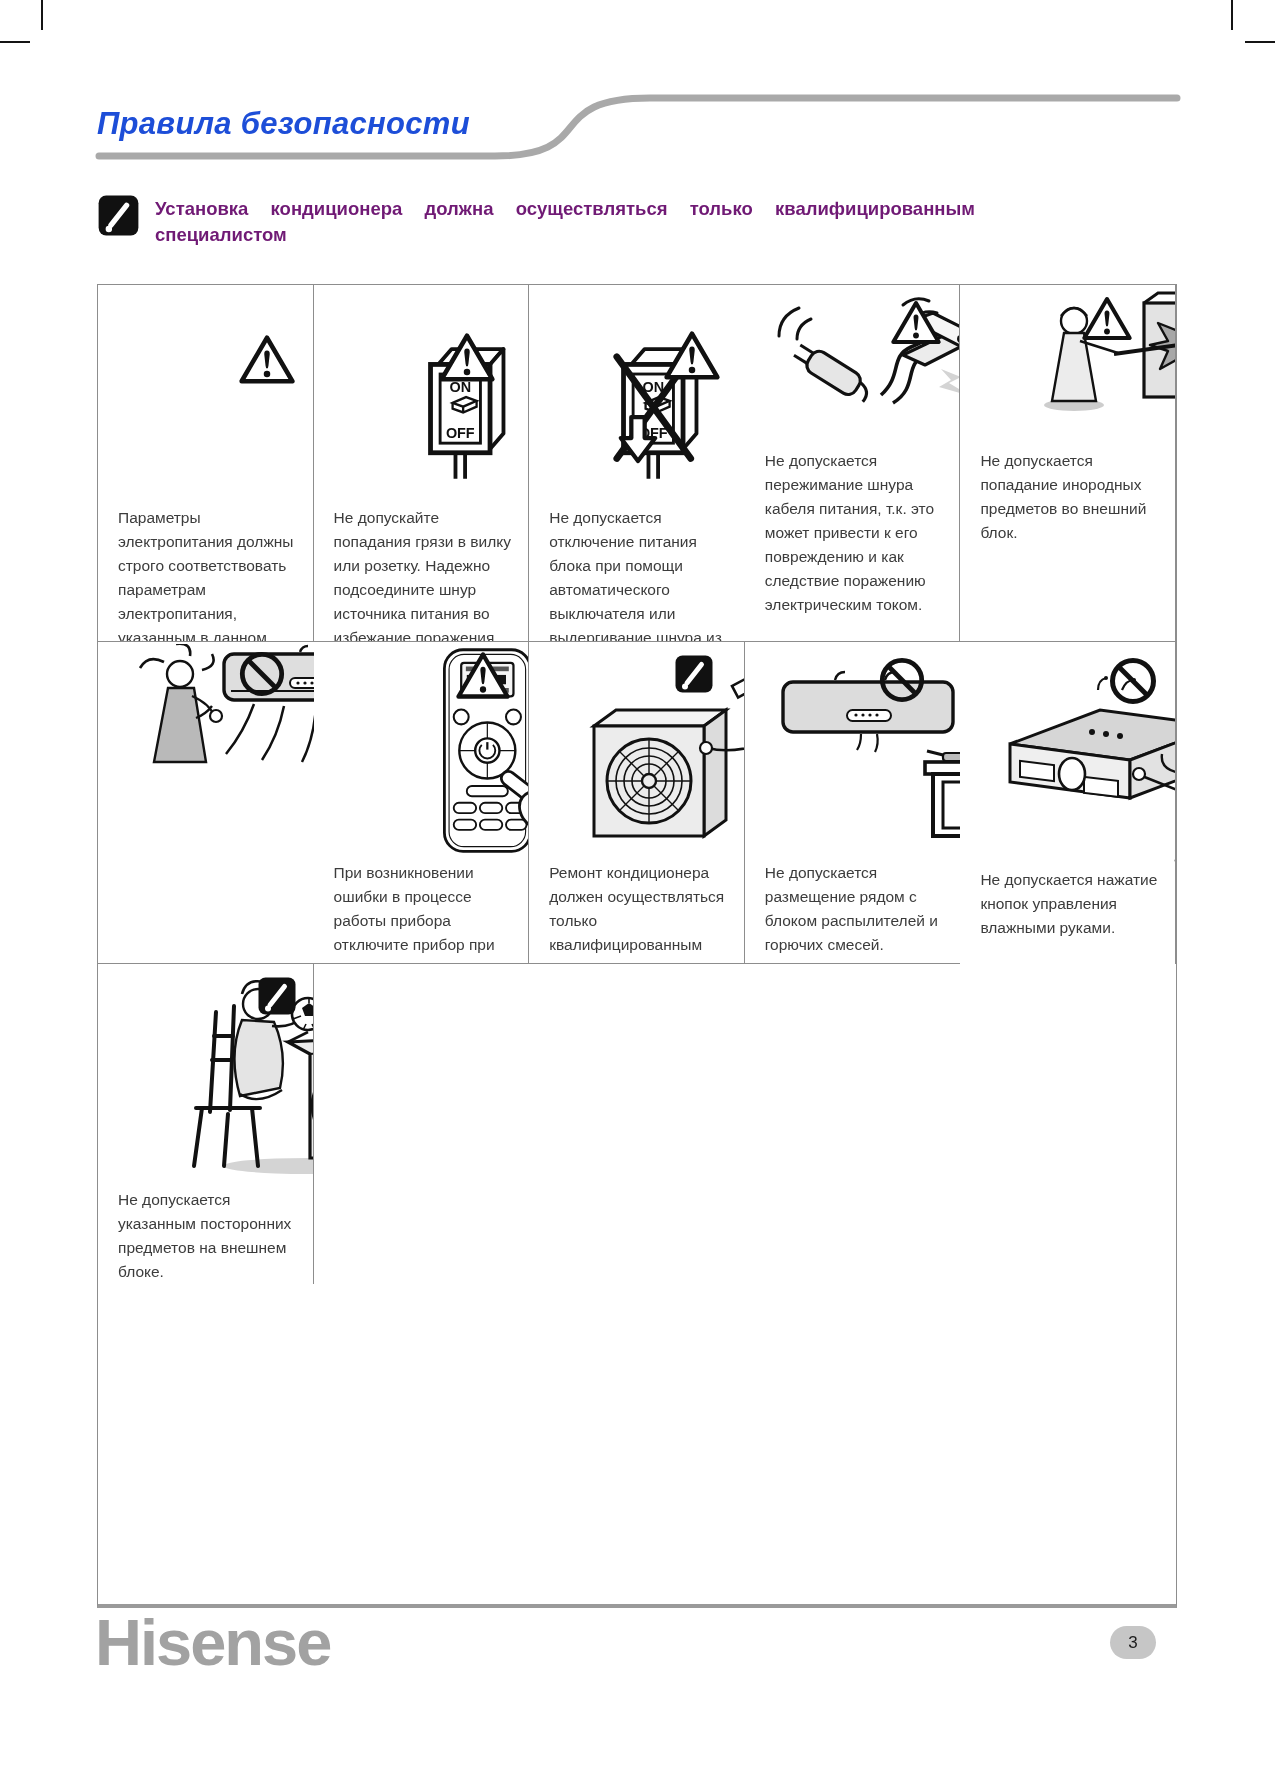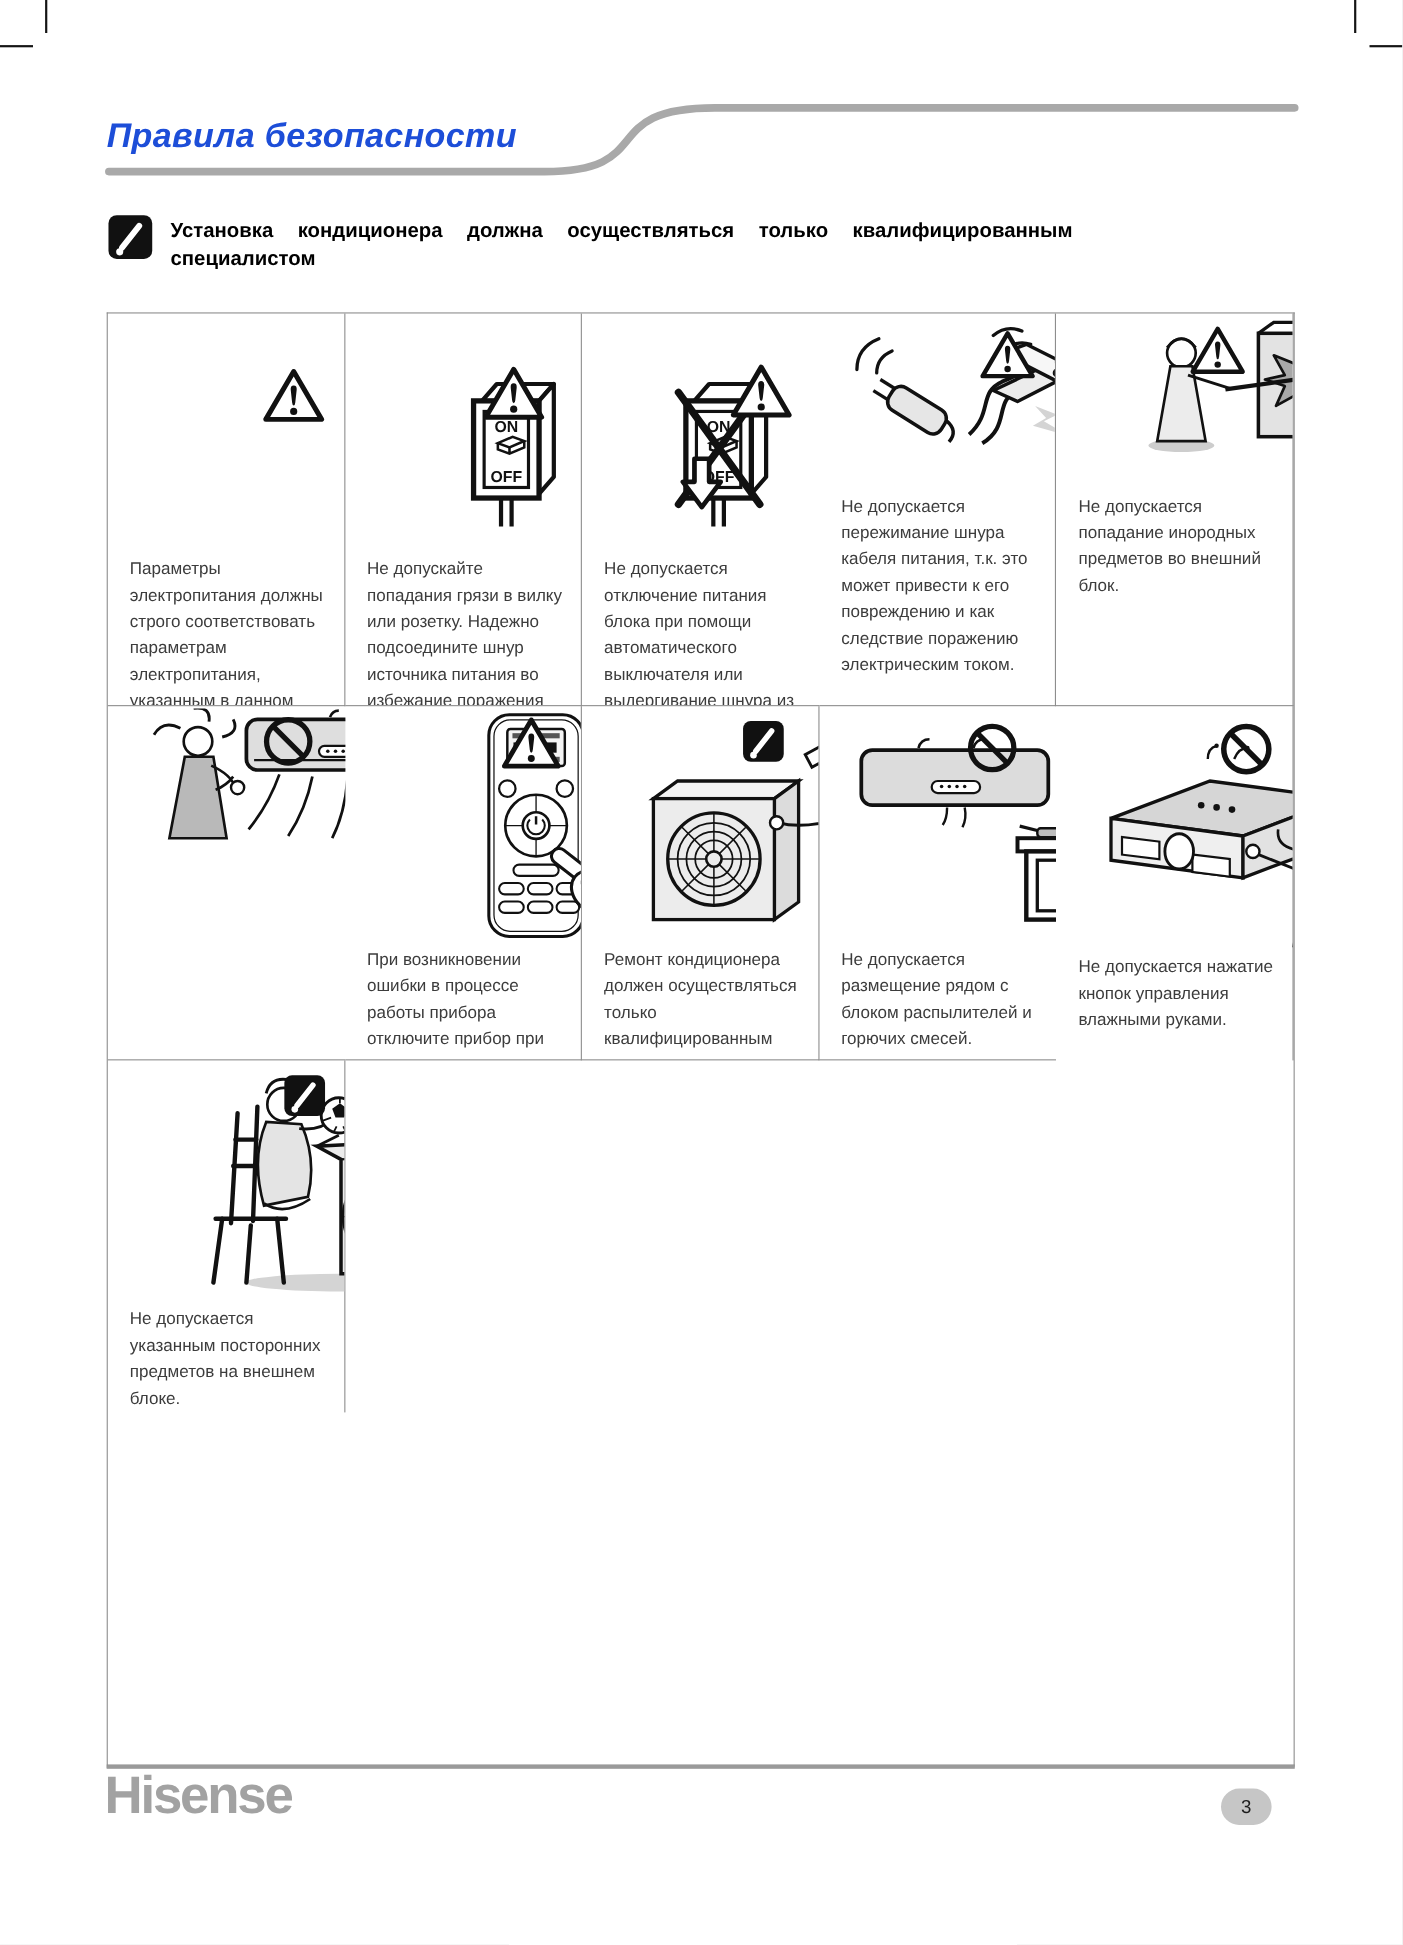--- a/index.html
+++ b/index.html
@@ -8,21 +8,21 @@
   .crop{position:absolute;background:#141414}
 
   
   .title{position:absolute;left:97px;top:106px;font-size:31px;font-weight:bold;font-style:italic;
          color:#1d4ed8;letter-spacing:.3px;margin:0}
   .swoosh{position:absolute;left:95px;top:88px}
 
   
   .notice-icon{position:absolute;left:97px;top:194px;width:43px;height:43px}
   .notice-text{position:absolute;left:155px;top:196px;width:820px;margin:0;
-               font-size:18.5px;line-height:26px;font-weight:bold;color:#000000;text-align:justify}
+               font-size:18.5px;line-height:26px;font-weight:bold;color:#701a75;text-align:justify}
 
   
   .grid{position:absolute;left:97px;top:284px;width:1080px;box-sizing:border-box;
         display:grid;grid-template-columns:1fr 1fr 1fr 1fr 1fr;grid-template-rows:357px 322px 320px 320px;
         border:1px solid #8d8d8d;border-bottom:4px solid #9a9a9a}
   .cell{position:relative;display:flex;flex-direction:column;box-sizing:border-box;
         border-right:1px solid #8d8d8d;border-bottom:1px solid #8d8d8d;overflow:hidden}
   .cell:nth-child(3n){border-right:none}
   .cell:nth-child(n+10){border-bottom:none}
   .art{flex:1 1 auto;position:relative}
@@ -30,21 +30,21 @@
        font-size:15.5px;line-height:24px;color:#3c3c3c}
   .row1 .txt{height:135px}
   .row2 .txt{height:192px}
   .row3 .txt{height:102px}
   .row4 .txt{height:96px}
   .abs{position:absolute}
   .badge{position:absolute}
   svg text{font-family:"Liberation Sans",sans-serif;font-weight:bold;fill:#111}
 
   
-  .brand{position:absolute;left:95px;top:1605px;margin:0;font-size:48px;font-weight:bold;
+  .brand{position:absolute;left:95px;top:1605px;margin:0;font-size:65px;font-weight:bold;
          color:#a2a2a2;letter-spacing:-2px}
   .pagenum{position:absolute;left:1110px;top:1626px;width:46px;height:33px;border-radius:17px;
            background:#c6c6c6;text-align:center;line-height:33px;font-size:17px;color:#1c1c1c}
 </style>
 </head>
 <body>
 
 <svg width="0" height="0" style="position:absolute">
   <defs>
     <symbol id="sym-warn" viewBox="0 0 64 58">

